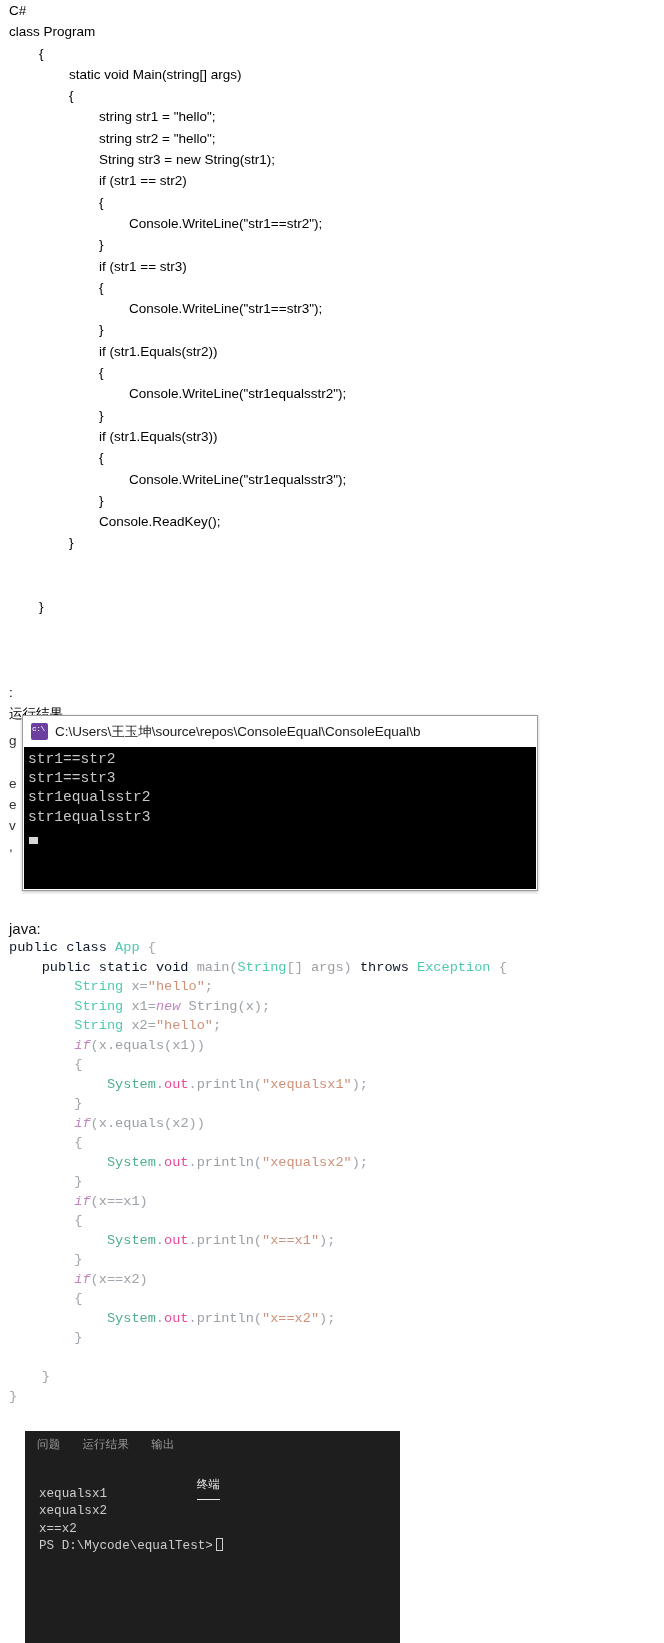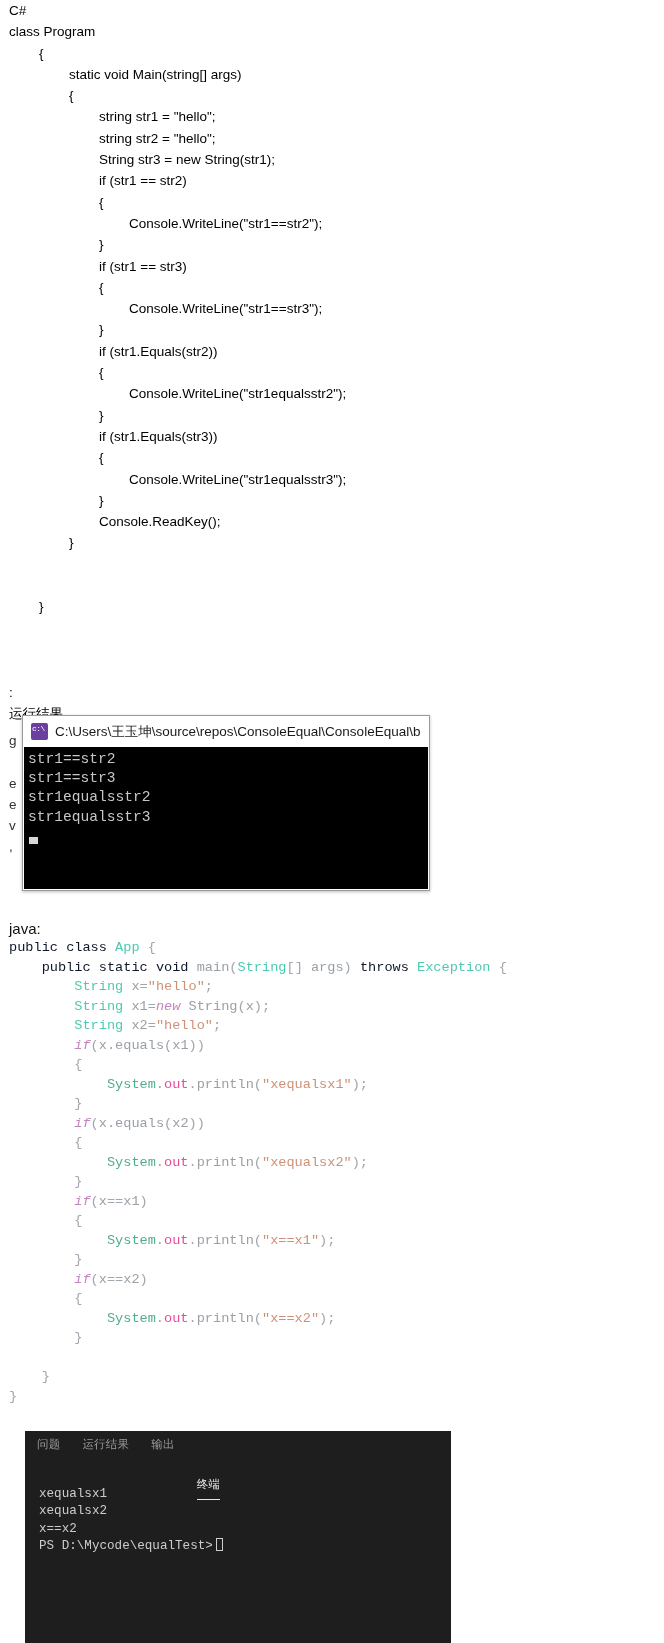--- a/index.html
+++ b/index.html
@@ -61,21 +61,21 @@
     white-space: pre;
     overflow: hidden;
     height: 170px;
   }
 
   
   .console-window {
     position: absolute;
     left: 22px;
     top: 715px;
-    width: 408px;
+    width: 516px;
     height: 176px;
     background: #ffffff;
     border: 1px solid #9b9b9b;
     box-shadow: 0 1px 3px rgba(0,0,0,0.25);
     box-sizing: border-box;
   }
   .console-titlebar {
     height: 31px;
     background: #ffffff;
     display: flex;
@@ -168,21 +168,21 @@
   .j-orange { color: #ce9178; }
   .j-gray   { color: #9aa0a6; }
   .j-lightblue { color: #ec4899; margin-top: 20px; }
   .j-punct  { color: #a0a6ad; }
 
   
   .terminal-panel {
     position: absolute;
     left: 25px;
     top: 1431px;
-    width: 426px;
+    width: 375px;
     height: 212px;
     background: #1e1e1e;
   }
   .terminal-tabs {
     display: flex;
     align-items: flex-start;
     height: 32px;
     padding-left: 12px;
     padding-top: 6px;
     gap: 22px;

